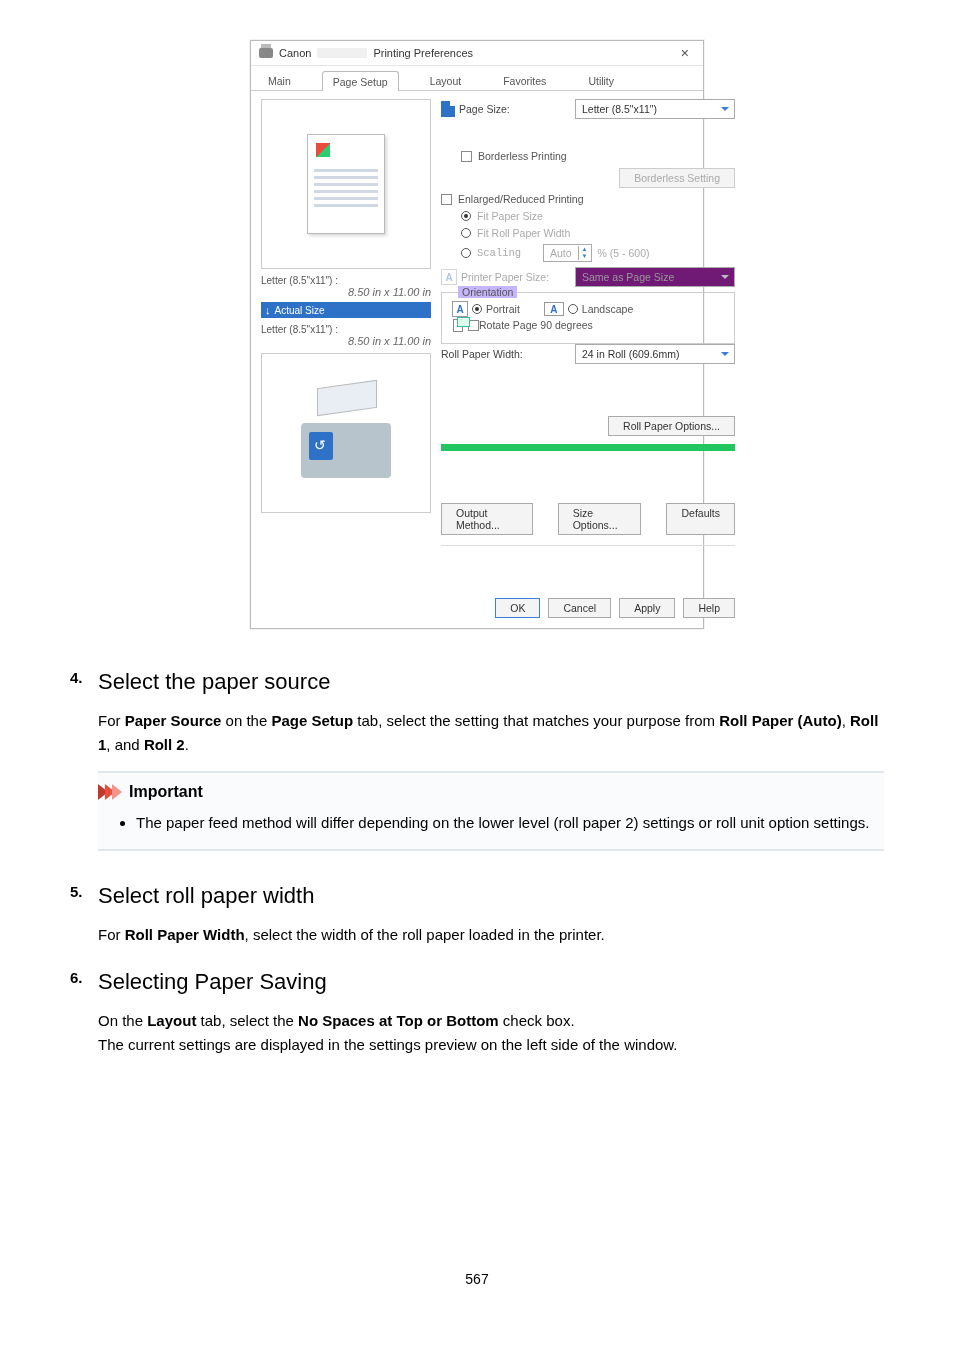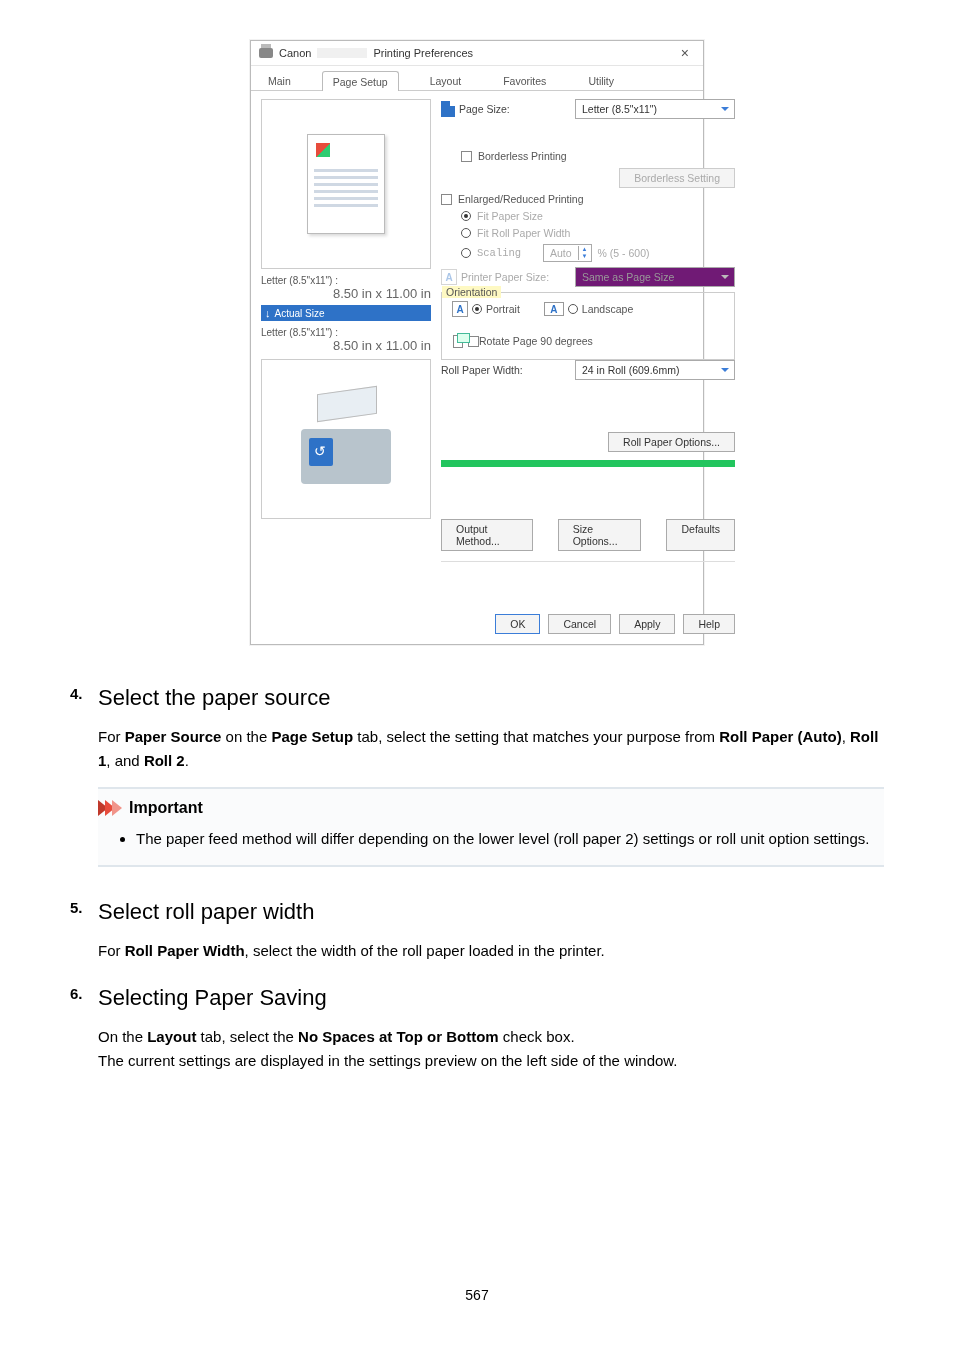--- a/index.html
+++ b/index.html
@@ -52,21 +52,21 @@
   }
   .sheet {
     width:78px; height:100px; background:#fff; border:1px solid #bbb;
     box-shadow:2px 2px 3px rgba(0,0,0,.15); position:relative; padding:6px;
   }
   .sheet .sq { position:absolute; top:8px; left:8px; width:14px; height:14px;
     background:linear-gradient(135deg,#e74c3c 50%, #2ecc71 50%);}
   .sheet .line { height:3px; background:#cfd8e3; margin:4px 0; }
   .sheet .line:nth-child(2){margin-top:28px;}
   .size-caption { margin-top:6px; font-size:10px; color:#555; }
-  .size-caption .dim { display:block; text-align:right; font-size:13px; color:#666;}
+  .size-caption .dim { display:block; text-align:right; font-size:11px; color:#666;font-style:italic;}
   .actual-bar { margin-top:4px; background:#2e72c7; color:#fff; font-size:10px; padding:2px 4px; display:flex; align-items:center; gap:4px;}
   .actual-bar .arrow { font-size:11px;}
   .preview-box2 {
     margin-top:6px; width:170px; height:160px; border:1px solid #ccc;
     display:flex; align-items:center; justify-content:center;
     background:#fff;
   }
   .printer-art {
     width:110px; height:110px; position:relative;
   }
@@ -92,26 +92,26 @@
     margin-top:44px;
   }
   .btn.disabled{color:#aaa; border-color:#ccc;}
   .icon-page { width:14px; height:16px; border:1px solid #555; background:#fff; position:relative; display:inline-block;}
   .icon-page:before{content:""; position:absolute; top:-1px; right:-1px; width:5px; height:5px; background:#fff; border-left:1px solid #555; border-bottom:1px solid #555;}
   .icon-page.blue{background:#2e72c7; border-color:#2e72c7;}
   .icon-page.blue:before{background:#fff; border-color:#2e72c7;}
   .icon-A{width:16px; height:16px; border:1px solid #999; display:inline-flex; align-items:center; justify-content:center; font-weight:bold; font-size:10px; color:#2e72c7; background:#fff;}
   .indent { margin-left:20px; }
   .group-box { border:1px solid #ccc; padding:8px 10px 10px; margin-top:4px; position:relative;}
-  .group-title { position:absolute; top:-7px; left:0; background:#fef9c3; padding:0 4px; font-size:10.5px; color:#555;}
+  .group-title { position:absolute; top:-7px; left:16px; background:#c4b5fd; padding:0 4px; font-size:10.5px; color:#555;}
   .orient-row { display:flex; align-items:center; gap:24px; }
   .orient-opt { display:flex; align-items:center; gap:4px;}
   .dotfill{width:10px;height:10px;border:1px solid #555;border-radius:50%;position:relative;display:inline-block;}
   .dotfill.on:after{content:"";position:absolute;left:2px;top:2px;width:4px;height:4px;border-radius:50%;background:#333;}
-  .rotate-row{margin-top:16px; display:flex; align-items:center; gap:0;}
+  .rotate-row{margin-top:0; display:flex; align-items:center; gap:0;}
   .rotate-icon{width:16px;height:16px;position:relative;display:inline-block;}
   .rotate-icon:before{content:"";position:absolute;left:1px;top:2px;width:8px;height:11px;border:1px solid #888;background:#fff;}
   .rotate-icon:after{content:"";position:absolute;left:5px;top:0px;width:11px;height:8px;border:1px solid #4b9; background:#dfe;}
   .right-btns { text-align:right; margin-top:8px; }
   .footer-btns { border-top:1px solid #ddd; margin-top:10px; padding-top:8px; display:flex; gap:8px; justify-content:flex-end;}
   .footer-btns .btn.ok{border:1px solid #3b7dd8;}
   .spin { display:inline-flex; align-items:center; border:1px solid #aaa; height:18px;}
   .spin .v{padding:0 6px; font-size:10.5px;}
   .spin .arrs{display:flex;flex-direction:column;border-left:1px solid #aaa;}
   .spin .arrs span{font-size:6px;line-height:7px;padding:0 3px;color:#3b7dd8;}

